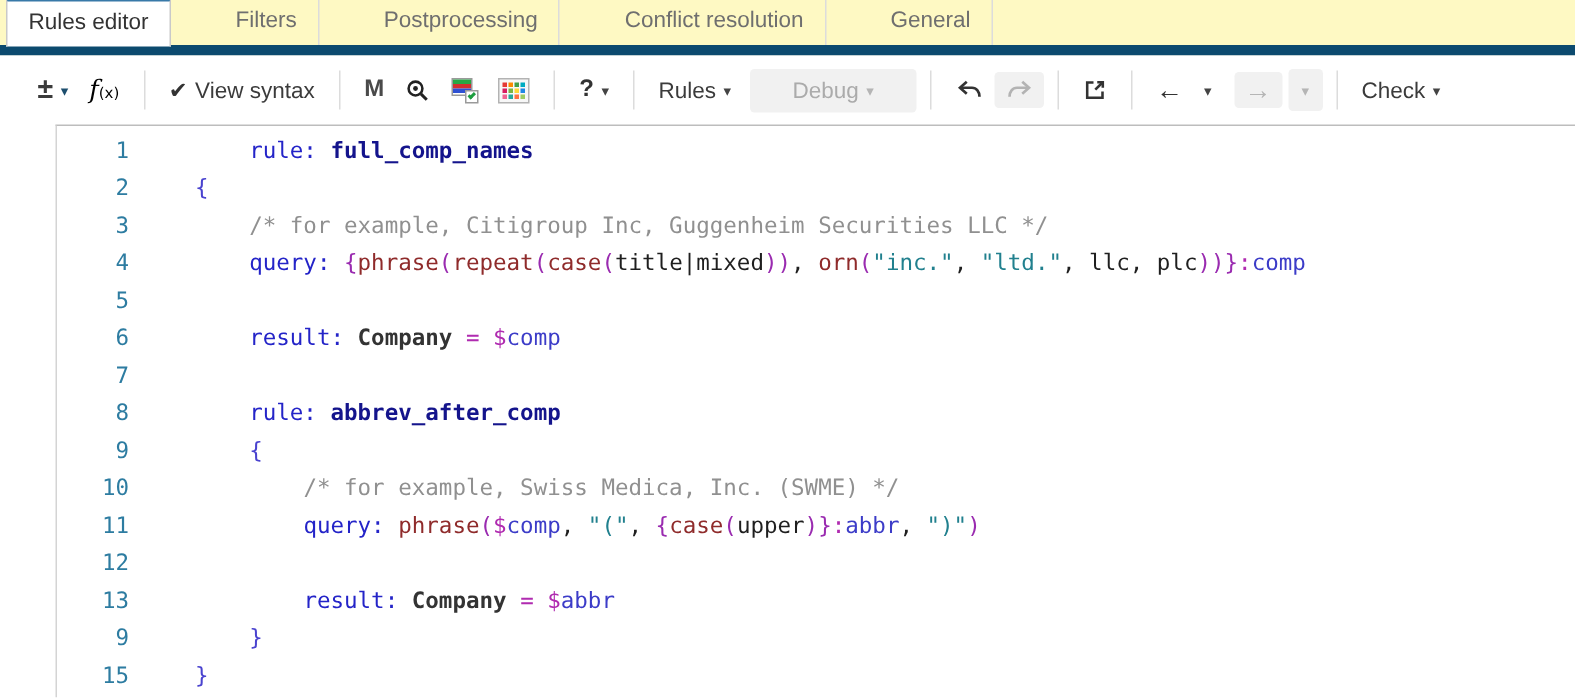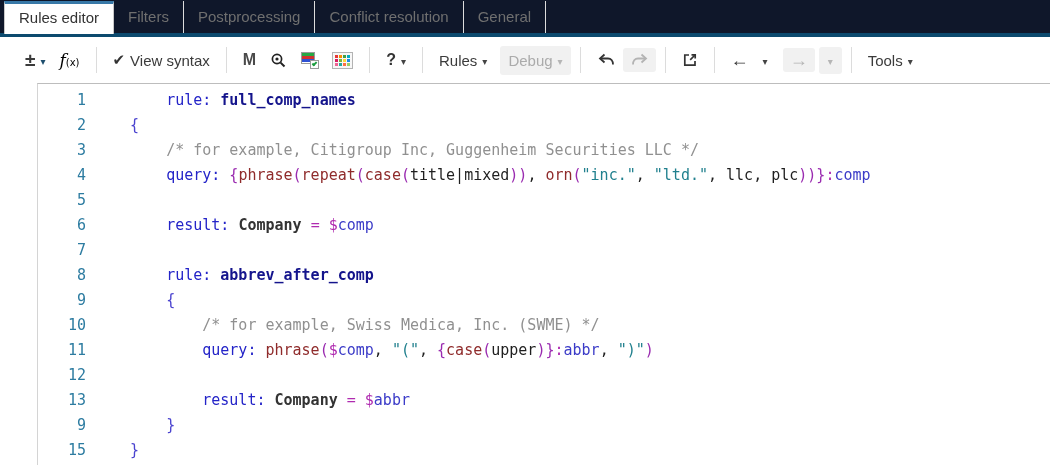--- a/index.html
+++ b/index.html
@@ -1,21 +1,21 @@
 <!DOCTYPE html>
 <html style="--tok-kw: #2424c8; --tok-name: #14148c; --tok-fn: #8f2b2b; --tok-str: #21808e; --tok-pun: #9a2bb0; --tok-brc: #4a43cf; --tok-eq: #b02bb0; --tok-var: #3c3cc8; --tok-txt: #1f1f1f; --tok-com: #909090; --tok-cls: #333333;"><head>
 <meta charset="utf-8">
 <style>
   * { box-sizing: border-box; margin: 0; padding: 0; }
   html,body { width:1050px; height:465px; background:#fff; overflow:hidden;
               font-family:"Liberation Sans", sans-serif; }
 
   
   .tabbar { display:flex; align-items:flex-end; padding:4px 0 0 4px;
-            border-bottom:4px solid #0c4a6e; height:37px; background:#0f172a; }
+            border-bottom:7px solid #0c4a6e; height:37px; background:#fef9c3;gap:29px; }
   .tab { font-size:15px; color:#6f6f6f; padding:7px 14px 8px 14px; cursor:default;
          border-right:1px solid #dcdcdc; line-height:17px; }
   .tab.active { color:#333; background:#fff; border:1px solid #c9c9c9; border-bottom:none;
                 border-top:3px solid #3879a8; padding-top:5px; margin-bottom:-1px;
                 border-right:1px solid #c9c9c9; }
 
   
   .toolbar { height:46px; display:flex; align-items:center; padding-left:18px;
              background:#fff; font-size:15px; color:#3b3b3b; }
   .tbtn { display:inline-flex; align-items:center; gap:5px; padding:5px 7px;
@@ -139,21 +139,21 @@
     <span class="sep"></span>
     <span class="tbtn">
       <span class="qmark">?</span>
       <span class="caret">▾</span>
     </span>
     <span class="sep"></span>
     <span class="tbtn">
       <span>Rules</span>
       <span class="caret">▾</span>
     </span>
-    <span class="tbtn disabled" style="margin-left:6px; padding:6px 8px;">
+    <span class="tbtn disabled" style="margin-left:6px; padding:6px 28px;">
       <span>Debug</span>
       <span class="caret dim">▾</span>
     </span>
     <span class="sep"></span>
     <span class="tbtn">
       <svg class="ic" width="19" height="14" viewBox="0 0 19 14">
         <path d="M3.5 5.5 H11 C14 5.5 16 8 16 11.5" fill="none" stroke="#333" stroke-width="1.8"></path>
         <path d="M7.5 1.5 L3 5.5 L7.5 9.5" fill="none" stroke="#333" stroke-width="1.8"></path>
       </svg>
     </span>
@@ -179,21 +179,21 @@
       <span class="caret">▾</span>
     </span>
     <span class="tbtn disabled" style="margin-left:8px;">
       <span class="uarrow dim">→</span>
     </span>
     <span class="tbtn disabled" style="margin-left:4px; padding:8px 9px;">
       <span class="caret dim">▾</span>
     </span>
     <span class="sep"></span>
     <span class="tbtn">
-      <span>Tools</span>
+      <span>Check</span>
       <span class="caret">▾</span>
     </span>
   </div>
 
   <div class="editor">
     <div>
         <div class="line"><span class="gutter">1</span><span class="codetext"><span>    </span><span class="tok-kw">rule: </span><span class="tok-name">full_comp_names</span></span></div>
         <div class="line"><span class="gutter">2</span><span class="codetext"><span></span><span class="tok-brc">{</span></span></div>
         <div class="line"><span class="gutter">3</span><span class="codetext"><span>    </span><span class="tok-com">/* for example, Citigroup Inc, Guggenheim Securities LLC */</span></span></div>
         <div class="line"><span class="gutter">4</span><span class="codetext"><span>    </span><span class="tok-kw">query: </span><span class="tok-pun">{</span><span class="tok-fn">phrase</span><span class="tok-pun">(</span><span class="tok-fn">repeat</span><span class="tok-pun">(</span><span class="tok-fn">case</span><span class="tok-pun">(</span><span class="tok-txt">title|mixed</span><span class="tok-pun">))</span><span class="tok-txt">, </span><span class="tok-fn">orn</span><span class="tok-pun">(</span><span class="tok-str">"inc."</span><span class="tok-txt">, </span><span class="tok-str">"ltd."</span><span class="tok-txt">, llc, plc</span><span class="tok-pun">))}</span><span class="tok-eq">:</span><span class="tok-var">comp</span></span></div>

